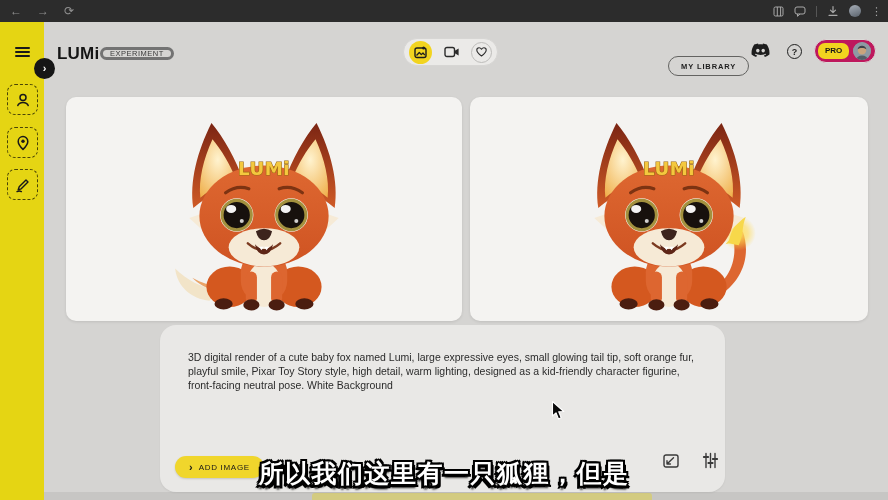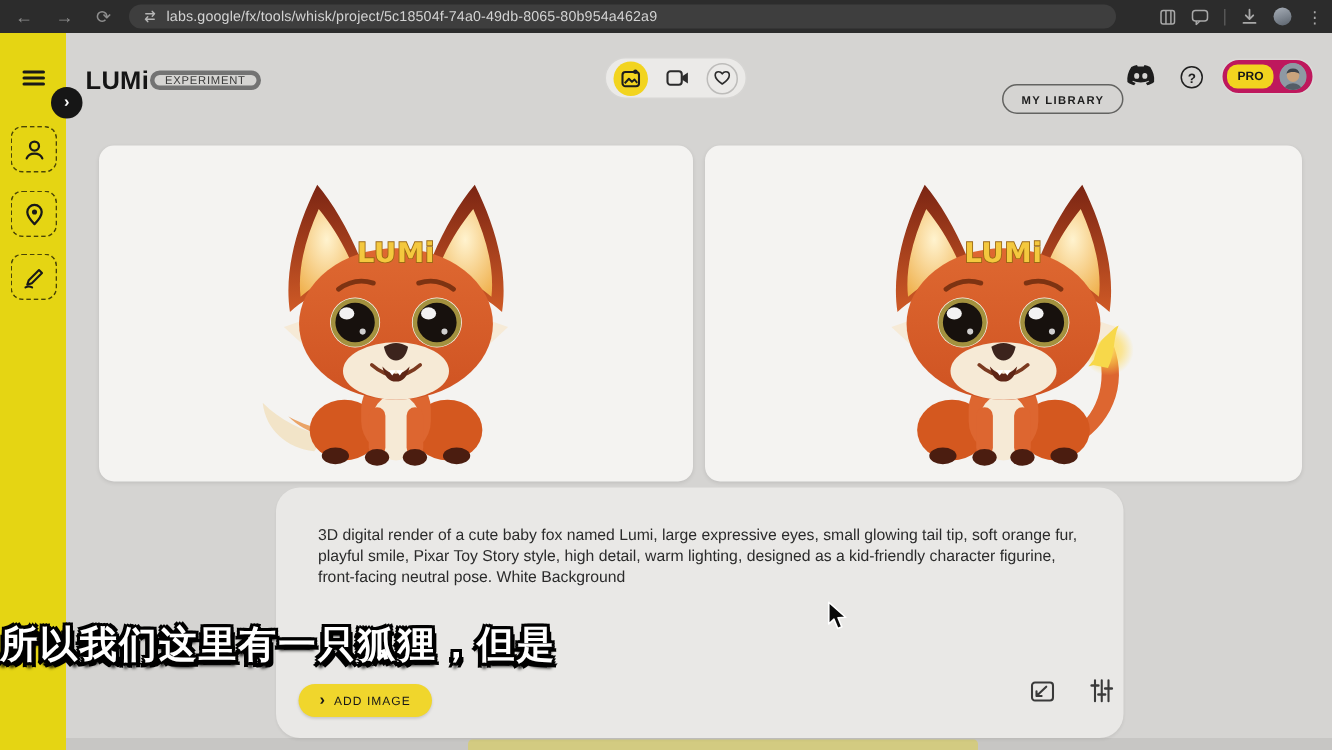--- a/index.html
+++ b/index.html
@@ -43,37 +43,37 @@
   .pro-chip{background:#f2d41f;border-radius:7px;font-size:8px;font-weight:bold;color:#171717;padding:4px 7px;line-height:1;}
   .pro-avatar{width:18px;height:18px;border-radius:50%;overflow:hidden;background:#8e9aa4;}
 
   
   .img-card{position:absolute;top:97px;height:224px;background:#f4f3f1;border-radius:10px;box-shadow:0 1px 3px rgba(0,0,0,0.10);cursor:pointer;display:flex;align-items:flex-end;justify-content:center;overflow:hidden;}
   .card-left{left:66px;width:396px;}
   .card-right{left:470px;width:398px;}
   .img-card svg{display:block;margin-bottom:6px;}
 
   
-  .prompt-card{position:absolute;left:184px;top:325px;width:565px;height:167px;background:#e9e8e6;border-radius:16px;box-shadow:0 1px 2px rgba(0,0,0,0.06);z-index:6;}
+  .prompt-card{position:absolute;left:160px;top:325px;width:565px;height:167px;background:#e9e8e6;border-radius:16px;box-shadow:0 1px 2px rgba(0,0,0,0.06);z-index:6;}
   .prompt-text{position:absolute;left:28px;top:25px;width:515px;font-size:10.5px;line-height:1.34;color:#2b2b2b;cursor:text;}
   .add-image-btn{position:absolute;left:15px;top:131px;height:22px;border-radius:12px;background:#f0d62c;display:inline-flex;align-items:center;gap:6px;padding:0 14px;cursor:pointer;box-shadow:0 1px 2px rgba(0,0,0,0.15);}
   .add-image-btn .chev{font-size:11px;font-weight:bold;color:#171717;line-height:1;}
   .add-image-btn .lbl{font-size:8px;font-weight:normal;letter-spacing:0.7px;color:#171717;}
   .pc-icon{position:absolute;cursor:pointer;}
   .pc-expand{left:503px;top:129px;}
   .pc-tune{left:542px;top:127px;}
 
   
   .bottom-strip{position:absolute;left:44px;bottom:0;width:844px;height:8px;background:#c7c6c4;z-index:4;}
   .bottom-yellow{position:absolute;left:268px;bottom:0;width:340px;height:7px;background:#ddd04a;opacity:0.55;border-radius:3px 3px 0 0;}
 
   
-  .subtitle{position:absolute;left:0;width:888px;text-align:left;font-weight:bold;color:#ffffff;z-index:40;pointer-events:none;
+  .subtitle{position:absolute;left:0;width:888px;text-align:center;font-weight:bold;color:#ffffff;z-index:40;pointer-events:none;
     font-family:"DejaVu Sans","Liberation Sans",sans-serif;
-    text-shadow:-2px -2px 0 #000,0 -2px 0 #000,2px -2px 0 #000,-2px 0 0 #000,2px 0 0 #000,-2px 2px 0 #000,0 2px 0 #000,2px 2px 0 #000,-3px 3px 0 #000,3px 3px 0 #000,0 4px 2px rgba(0,0,0,0.85);}
+    text-shadow:-2px -2px 0 #000,0 -2px 0 #000,2px -2px 0 #000,-2px 0 0 #000,2px 0 0 #000,-2px 2px 0 #000,0 2px 0 #000,2px 2px 0 #000,-3px 3px 0 #000,3px 3px 0 #000,0 4px 2px rgba(0,0,0,0.85);margin-top:44px;}
   .sub-zh{top:413px;font-size:25px;letter-spacing:1.5px;}
   .sub-en{top:452px;font-size:26px;letter-spacing:0.3px;}
 
   .cursor{position:absolute;left:551px;top:400px;z-index:50;pointer-events:none;}
 </style>
 </head>
 <body>
 
 <svg width="0" height="0" style="position:absolute" aria-hidden="true">
   <defs>
@@ -134,26 +134,20 @@
 </svg>
 
 <div class="screen">
 
   <div class="browser-bar">
     <div class="nav-icons">
       <span>←</span>
       <span>→</span>
       <span>⟳</span>
     </div>
-    <div class="url-pill">
-      <svg width="10" height="10" viewBox="0 0 10 10">
-        <path d="M2.2,3.2 H8 M6.5,1.6 L8,3.2 L6.5,4.8 M7.8,6.8 H2 M3.5,5.2 L2,6.8 L3.5,8.4" stroke="#b5b5b5" stroke-width="1" fill="none" stroke-linecap="round" stroke-linejoin="round"></path>
-      </svg>
-      <span class="url-text">labs.google/fx/tools/whisk/project/5c18504f-74a0-49db-8065-80b954a462a9</span>
-    </div>
     <div class="browser-right">
       <svg width="11" height="11" viewBox="0 0 11 11">
         <rect x="1" y="1" width="9" height="9" rx="1.5" stroke="#a8a8a8" stroke-width="1" fill="none"></rect>
         <path d="M4.3,1 V10 M7.6,1 V10" stroke="#a8a8a8" stroke-width="1"></path>
       </svg>
       <svg width="12" height="11" viewBox="0 0 12 11">
         <rect x="1" y="1" width="10" height="7" rx="2" stroke="#a8a8a8" stroke-width="1" fill="none"></rect>
         <path d="M3.5,8 L3.5,10.3 L6,8" stroke="#a8a8a8" stroke-width="1" fill="none" stroke-linejoin="round"></path>
       </svg>
       <div class="vdiv"></div>

